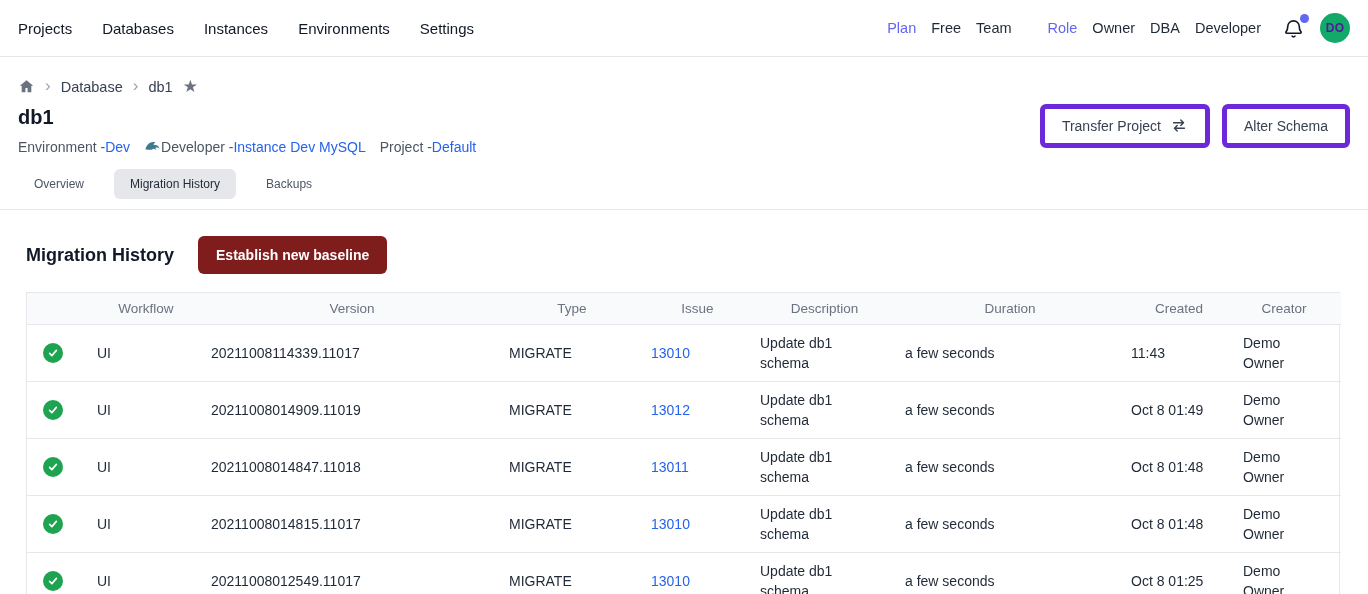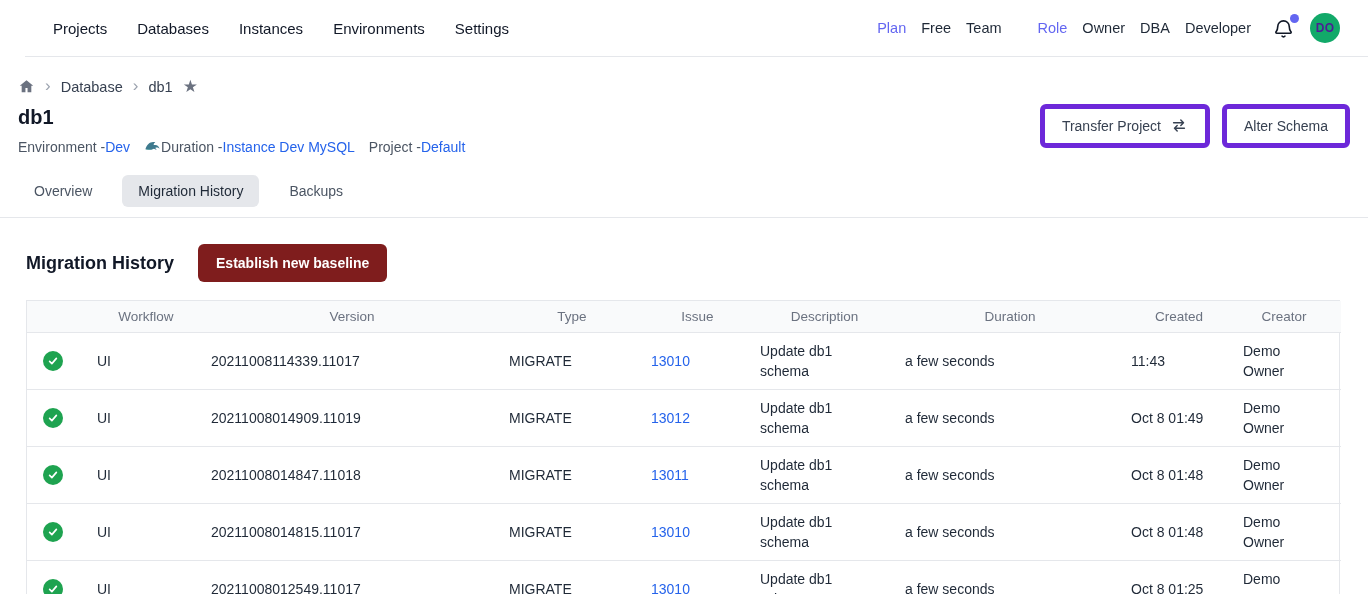--- a/index.html
+++ b/index.html
@@ -1,21 +1,21 @@
 <!DOCTYPE html>
 <html><head>
 <meta charset="utf-8">
 <style>
   * { box-sizing: border-box; margin: 0; padding: 0; }
   html,body { width:1368px; height:594px; overflow:hidden; background:#fff;
     font-family:"Liberation Sans", sans-serif; color:#1f2937; font-size:14px; }
 
   
   .topbar { height:57px; display:flex; align-items:center; justify-content:space-between;
-    padding:0 28px; border-bottom:1px solid #e5e7eb;margin-left:25px; }
+    padding:0 18px; border-bottom:1px solid #e5e7eb; }
   .nav-left { display:flex; align-items:center; gap:30px; font-size:15px; color:#111827; }
   .nav-left span { cursor:pointer; }
   .nav-right { display:flex; align-items:center; gap:15px; font-size:14.5px; color:#1f2937; }
   .purple { color:#6366f1; }
   .uline { text-underline-offset:3px; }
   .bell { position:relative; display:flex; align-items:center; margin-left:6px; cursor:pointer; }
   .bell-dot { position:absolute; top:-3px; right:-4px; width:9px; height:9px;
     border-radius:50%; background:#6366f1; }
   .avatar { width:30px; height:30px; border-radius:50%; background:#12a969; color:#4c1d95;
     font-size:12px; font-weight:700; display:flex; align-items:center; justify-content:center;
@@ -32,21 +32,21 @@
   .meta-row .gap { width:14px; }
   a.link { color:#2563eb; text-decoration:none; cursor:pointer; }
   .btn-row { display:flex; gap:12px; }
   .btn { display:flex; align-items:center; gap:9px; background:#fff; border:5px solid #6d28d9;
     border-radius:6px; padding:9px 17px; font-size:14px; color:#374151; font-weight:500;
     cursor:pointer; font-family:inherit; }
 
   
   .tabbar { border-bottom:1px solid #e5e7eb; padding:14px 18px 10px; display:flex;
     align-items:center; gap:14px; }
-  .tab { padding:8px 16px; color:#4b5563; font-size:14px; border-radius:6px; cursor:pointer;margin-top:6px; }
+  .tab { padding:8px 16px; color:#4b5563; font-size:12px; border-radius:6px; cursor:pointer; }
   .tab.active { background:#e5e7eb; color:#1f2937; }
 
   
   .section { padding:0 26px; }
   .section-head { display:flex; align-items:center; gap:24px; margin:26px 0 18px; }
   .section-title { font-size:18px; font-weight:600; color:#111827; }
   .btn-primary { background:#7f1d1d; color:#fff; border:none; border-radius:6px;
     padding:11px 18px; font-size:14px; font-weight:600; cursor:pointer; font-family:inherit; }
 
   
@@ -110,21 +110,21 @@
     <div class="meta-row">
       <span>Environment -</span>
       <a class="link">Dev</a>
       <span class="gap"></span>
       <span style="display:flex;align-items:center;">
         <svg viewBox="0 0 24 24" width="17" height="17">
             <path d="M2 16 C4 8 10 4 16 6 C14 7 13 9 14 10 C18 9 21 11 22 15 C20 13 17 13 16 14 L18 17 L14 15 C10 17 5 17 2 16 Z" fill="#3e7a8e"></path>
             <path d="M2 16 C5 17 9 17 12 16 C8 16 5 16 2 16 Z" fill="#4fa3a0"></path>
           </svg>
       </span>
-      <span>Duration -</span>
+      <span>Developer -</span>
       <a class="link">Instance Dev MySQL</a>
       <span class="gap"></span>
       <span>Project -</span>
       <a class="link">Default</a>
     </div>
   </div>
   <div class="btn-row">
     <button class="btn">
       <span>Transfer Project</span>
       <span style="display:flex;align-items:center;">

